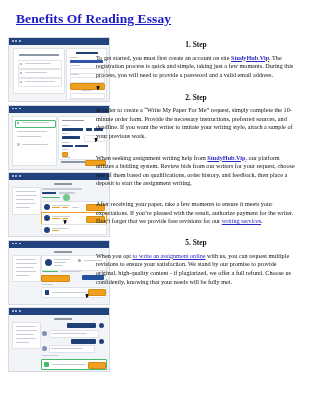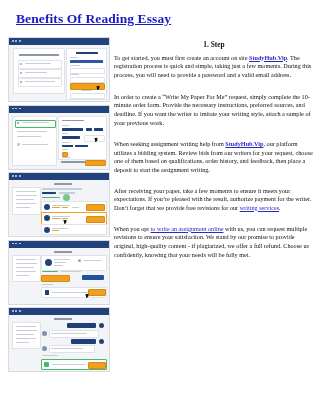--- a/index.html
+++ b/index.html
@@ -111,21 +111,21 @@
     border-left: 2.5px solid #111;
     border-bottom: 1.6px solid transparent;
     border-right: 1.6px solid transparent;
     border-top: 3.6px solid #111;
     transform: rotate(-12deg);
   }
 
   
   .article {
     position: absolute;
-    left: 114px;
+    left: 96px;
     top: 40px;
     width: 200px;
   }
   .step-head {
     text-align: center;
     font-family: "Liberation Serif", serif;
     font-weight: bold;
     font-size: 7.4px;
     color: #111111;
     margin: 0 0 4.5px 0;
@@ -361,28 +361,30 @@
 </div>
 
 <div class="article">
 
   <div class="step-block s1">
     <div class="step-head">1. Step</div>
     <p class="step-body"><span>To get started, you must first create an account on site </span><a class="inline-link" href="#">StudyHub.Vip</a><span>. The registration process is quick and simple, taking just a few moments. During this process, you will need to provide a password and a valid email address.</span></p>
   </div>
 
   <div class="step-block s2">
+    <div class="step-head">2. Step</div>
     <p class="step-body"><span>In order to create a “Write My Paper For Me” request, simply complete the 10-minute order form. Provide the necessary instructions, preferred sources, and deadline. If you want the writer to imitate your writing style, attach a sample of your previous work.</span></p>
   </div>
 
   <div class="step-block s3">
     <p class="step-body"><span>When seeking assignment writing help from </span><a class="inline-link" href="#">StudyHub.Vip</a><span>, our platform utilizes a bidding system. Review bids from our writers for your request, choose one of them based on qualifications, order history, and feedback, then place a deposit to start the assignment writing.</span></p>
   </div>
 
   <div class="step-block s4">
     <p class="step-body"><span>After receiving your paper, take a few moments to ensure it meets your expectations. If you’re pleased with the result, authorize payment for the writer. Don’t forget that we provide free revisions for our </span><a class="inline-link plain" href="#">writing services</a><span>.</span></p>
   </div>
 
   <div class="step-block s5">
+    <div class="step-head">5. Step</div>
     <p class="step-body"><span>When you opt </span><a class="inline-link plain" href="#">to write an assignment online</a><span> with us, you can request multiple revisions to ensure your satisfaction. We stand by our promise to provide original, high-quality content - if plagiarized, we offer a full refund. Choose us confidently, knowing that your needs will be fully met.</span></p>
   </div>
 
 </div>
 
 </body></html>

